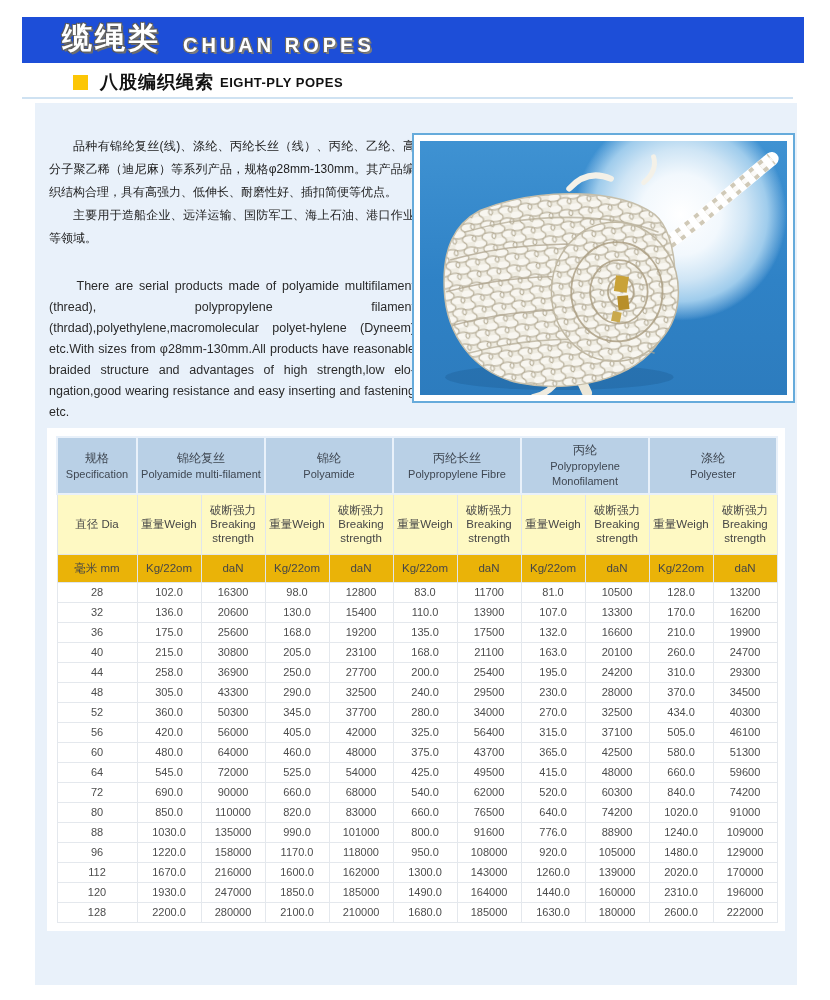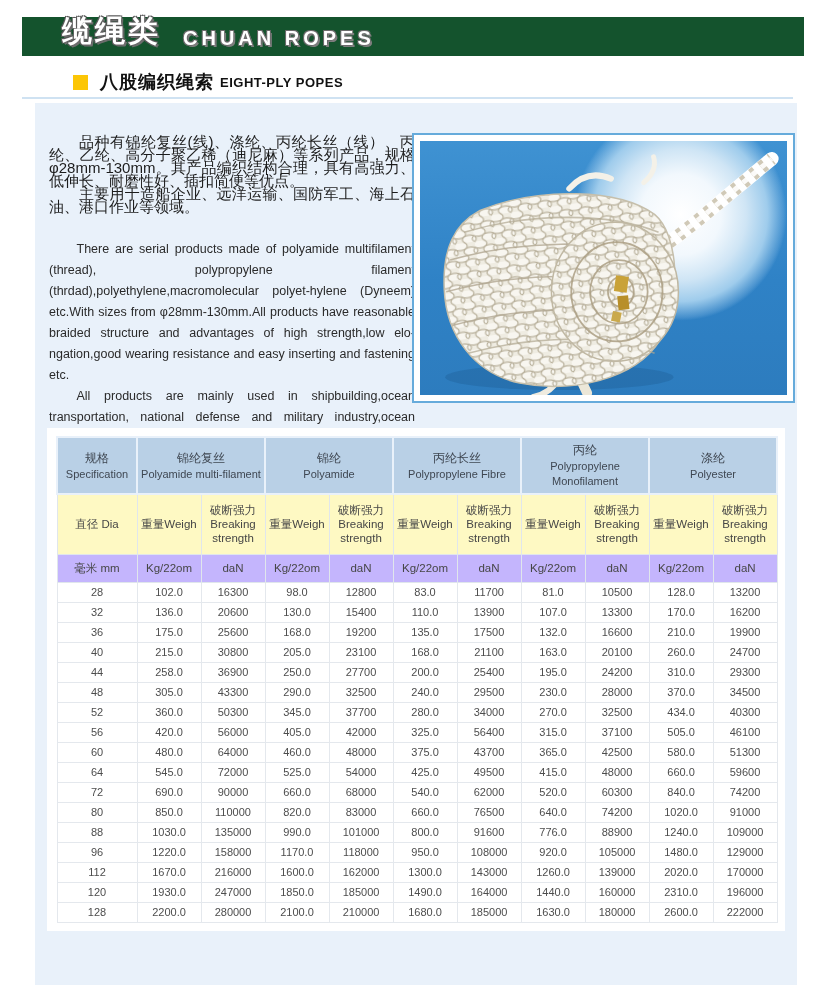--- a/index.html
+++ b/index.html
@@ -1,43 +1,43 @@
 <!DOCTYPE html>
 <html><head>
 <meta charset="utf-8">
 <style>
   * { margin:0; padding:0; box-sizing:border-box; }
   html,body { width:830px; height:1000px; background:#ffffff;
     font-family:"Liberation Sans","DejaVu Sans",sans-serif; }
   #page { position:relative; width:830px; height:1000px; overflow:hidden; }
 
   
-  .title-bar { position:absolute; left:22px; top:17px; width:782px; height:39px;
-    background:#14532d; display:flex; align-items:flex-end; padding:0 0 4px 40px; }
+  .title-bar { position:absolute; left:22px; top:17px; width:782px; height:46px;
+    background:#1d4ed8; display:flex; align-items:flex-end; padding:0 0 4px 40px; }
   .title-zh { font-size:30px; font-weight:bold; color:#ffffff; letter-spacing:3px;
     text-shadow:-1px -1px 0 #5a5a5a, 1px -1px 0 #5a5a5a, -1px 1px 0 #5a5a5a,
                  2px 2px 0 #6d6d6d, 1px 1px 0 #5a5a5a; }
   .title-en { font-size:20px; font-weight:bold; color:#ffffff; letter-spacing:4px;
     margin-left:22px; padding-bottom:2px;
     text-shadow:-1px -1px 0 #6a6a6a, 1px -1px 0 #6a6a6a, -1px 1px 0 #6a6a6a,
                  2px 2px 0 #7d7d7d, 1px 1px 0 #6a6a6a; }
 
   
   .subtitle { position:absolute; left:33px; top:70px; display:flex; align-items:center;padding-left:40px; }
   .subtitle .bullet { width:15px; height:15px; background:#fcc606; margin-right:12px; }
   .subtitle .zh { font-size:18px; font-weight:bold; color:#111; letter-spacing:1px; }
   .subtitle .en { font-size:13px; font-weight:bold; color:#111; margin-left:6px; letter-spacing:0.5px; }
   .subtitle-rule { position:absolute; left:22px; top:97px; width:771px; height:2px; background:#cfe2f2; }
 
   
   .panel { position:absolute; left:35px; top:103px; width:762px; height:882px; background:#e9f1fa; }
 
   
   .intro { position:absolute; left:14px; top:32px; width:366px; color:#222; }
-  .intro p.zh { font-size:15px; line-height:13px; text-align:justify; text-indent:2em; color:#1c1c1c; }
+  .intro p.zh { font-size:12px; line-height:23px; text-align:justify; text-indent:2em; color:#1c1c1c; }
   .intro .en-block { margin-top:26px; }
   .intro p.en { font-size:12.5px; line-height:21px; text-align:justify; text-indent:2.2em; color:#2a2a2a; }
 
   
   .photo-frame { position:absolute; left:377px; top:30px; width:383px; height:270px;
     background:#ffffff; border:2px solid #66abdb; padding:6px; }
   .photo { position:relative; width:100%; height:100%; overflow:hidden;
     background:
       radial-gradient(circle 106px at 71% 29%,
         #ffffff 0%, #f2f8fd 38%, #cfe5f5 62%, #9fccec 82%, rgba(140,190,230,0.25) 97%, rgba(140,190,230,0) 100%),
@@ -47,21 +47,21 @@
   
   .table-wrap { position:absolute; left:12px; top:325px; width:738px; background:#ffffff; padding:8px 9px; }
   table.spec { table-layout:fixed; width:720px; border-collapse:collapse; }
   table.spec col.c-spec { width:80px; }
   table.spec col.c-data { width:64px; }
   table.spec th, table.spec td { text-align:center; vertical-align:middle; font-weight:normal; }
   th.grp { height:57px; background:#b9d0e6; border:2px solid #e9f1fa; color:#3f4752; }
   th.grp .zh { font-size:12px; display:block; line-height:17px; }
   th.grp .en { font-size:11px; display:block; line-height:15px; }
   th.sub { height:60px; background:#fef9c3; border:1px solid #e0e6ec; color:#464646; font-size:11.5px; line-height:14px; }
-  th.unit { height:28px; background:#c4b5fd; border:1px solid #e0e6ec; color:#464646; font-size:11.5px; }
+  th.unit { height:28px; background:#eab308; border:1px solid #e0e6ec; color:#464646; font-size:11.5px; }
   td.cell { height:20px; background:#ffffff; border:1px solid #e4e8ed; color:#4d4d4d; font-size:11px; }
 </style>
 </head>
 <body>
 
 <div id="page">
 
   <div class="title-bar">
     <span class="title-zh">缆绳类</span>
     <span class="title-en">CHUAN ROPES</span>

